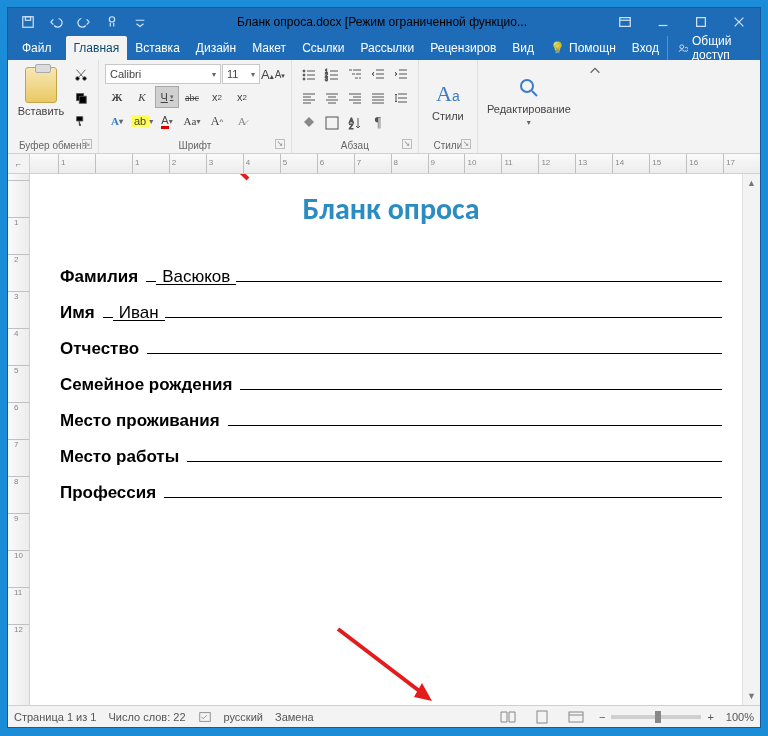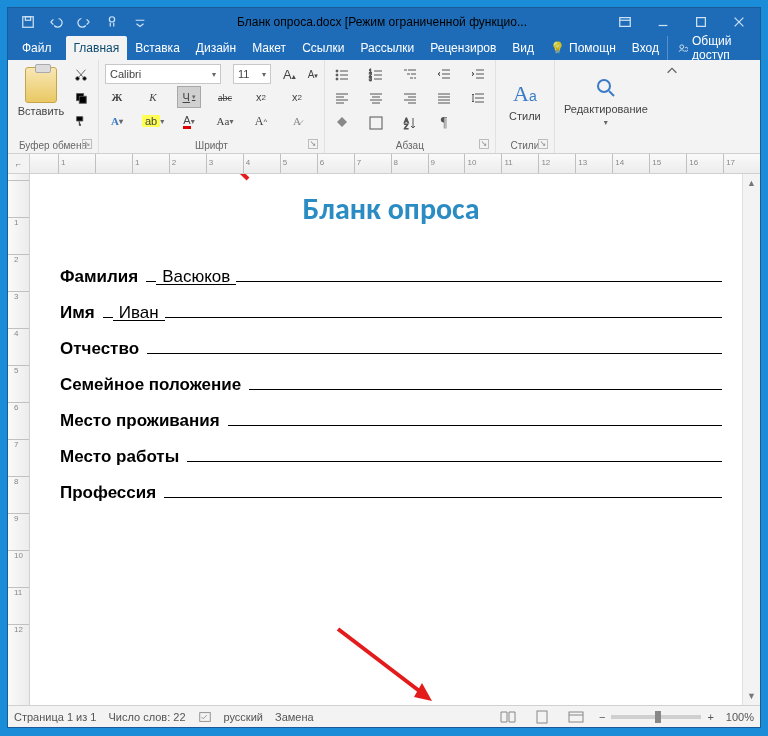--- a/index.html
+++ b/index.html
@@ -27,21 +27,21 @@
   
   .ribbon { background: #f3f3f3; border-bottom: 1px solid #d0d0d0; height: 94px; display: flex; align-items: stretch; font-size: 11px; color: #444; }
   .rgroup { border-right: 1px solid #e1e1e1; display: flex; flex-direction: column; justify-content: space-between; padding: 4px 6px 2px 6px; }
   .rgroup .controls { flex: 1; display: flex; align-items: flex-start; }
   .rgroup .glabel { text-align: center; font-size: 10px; color: #666; padding: 2px 0 0 0; position: relative; }
   .rgroup .glabel .launcher { position: absolute; right: 0; bottom: 2px; width: 10px; height: 10px; border: 1px solid #bcbcbc; font-size: 8px; line-height: 8px; color: #888; }
 
   .btn { display: flex; flex-direction: column; align-items: center; justify-content: center; cursor: pointer; padding: 2px 3px; border: 1px solid transparent; }
   .btn.small { width: 22px; height: 22px; padding: 0; }
   .stack { display: flex; flex-direction: column; gap: 1px; }
-  .row { display: flex; align-items: center; gap: 12px; }
+  .row { display: flex; align-items: center; gap: 1px; }
 
   
   .clipboard .paste { width: 54px; }
   .clipboard .paste .ico { width: 32px; height: 36px; background: linear-gradient(#f8e7b4,#e9c864); border: 1px solid #c4a648; border-radius: 3px; position: relative; margin-bottom: 2px; }
   .clipboard .paste .ico::before { content: ""; position: absolute; top: -4px; left: 9px; width: 14px; height: 7px; background: #dcdcdc; border: 1px solid #aaa; border-radius: 2px; }
   .clipboard .mini svg { stroke: #555; }
 
   
   .font .fontrow1 .font-name { width: 116px; height: 20px; border: 1px solid #c8c8c8; background: #fff; font-size: 11px; padding: 0 4px; display: flex; align-items: center; justify-content: space-between; cursor: pointer; }
   .font .fontrow1 .font-size { width: 38px; height: 20px; border: 1px solid #c8c8c8; background: #fff; font-size: 11px; padding: 0 4px; display: flex; align-items: center; justify-content: space-between; cursor: pointer; }
@@ -494,21 +494,21 @@
         <span class="flabel">Имя</span>
         <span class="fline-pre"></span>
         <span class="fval">Иван</span>
         <span class="fline"></span>
       </div>
       <div class="form-line">
         <span class="flabel">Отчество</span>
         <span class="fline"></span>
       </div>
       <div class="form-line">
-        <span class="flabel">Семейное положение</span>
+        <span class="flabel">Семейное рождения</span>
         <span class="fline"></span>
       </div>
       <div class="form-line">
         <span class="flabel">Место проживания</span>
         <span class="fline"></span>
       </div>
       <div class="form-line">
         <span class="flabel">Место работы</span>
         <span class="fline"></span>
       </div>

